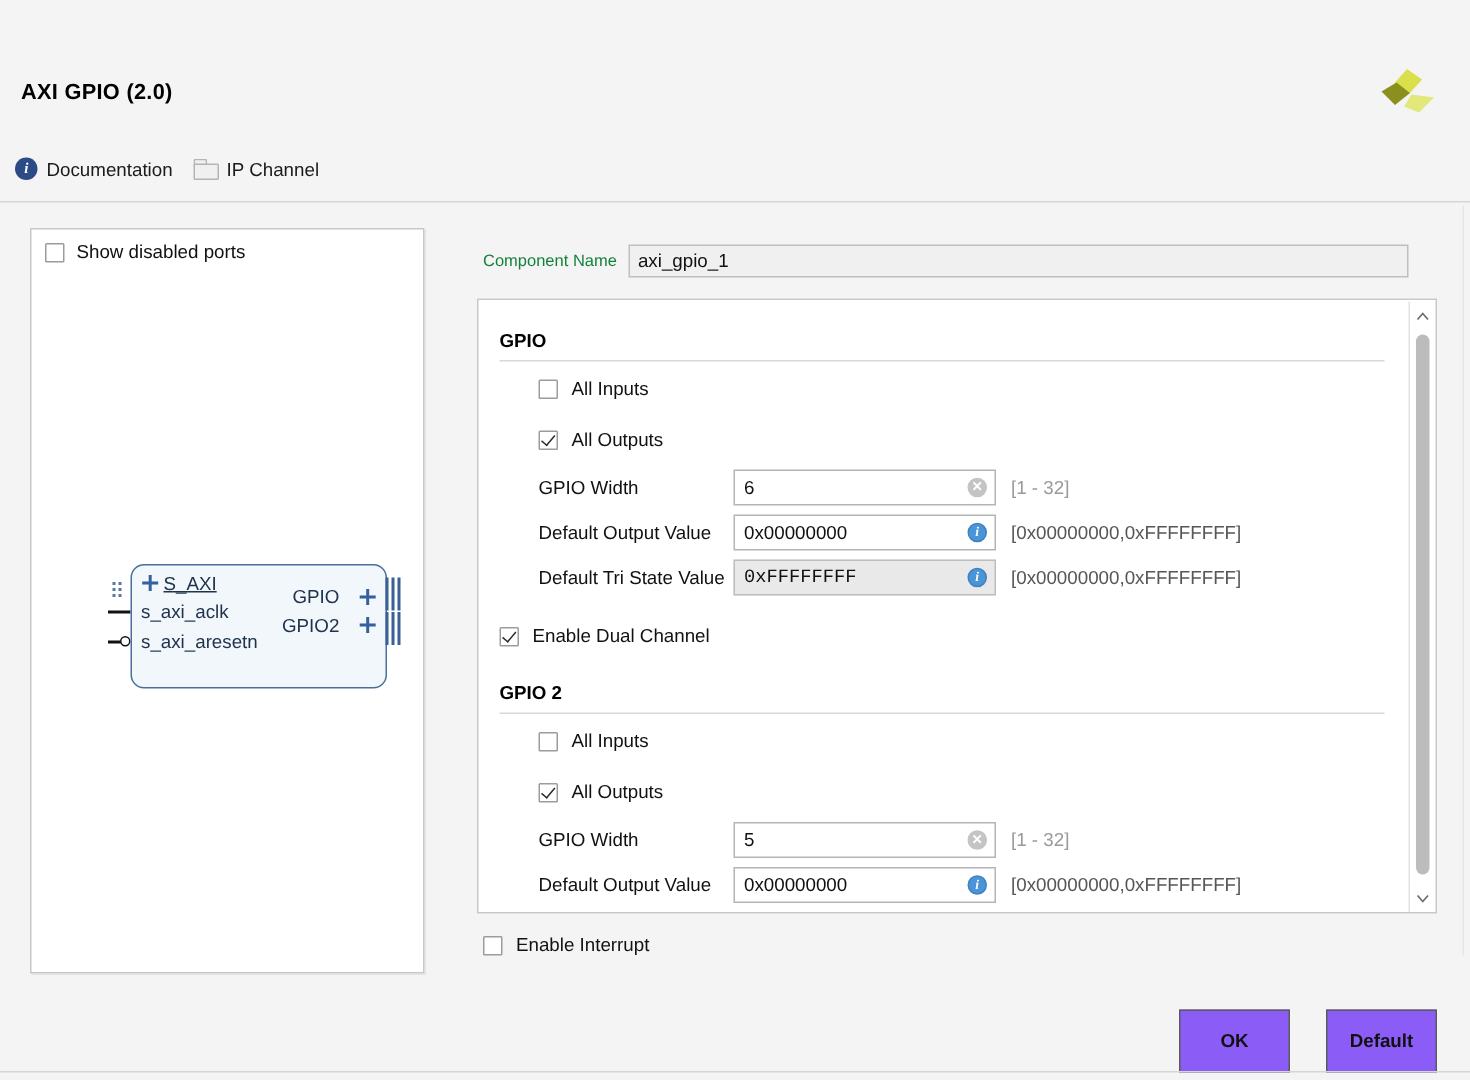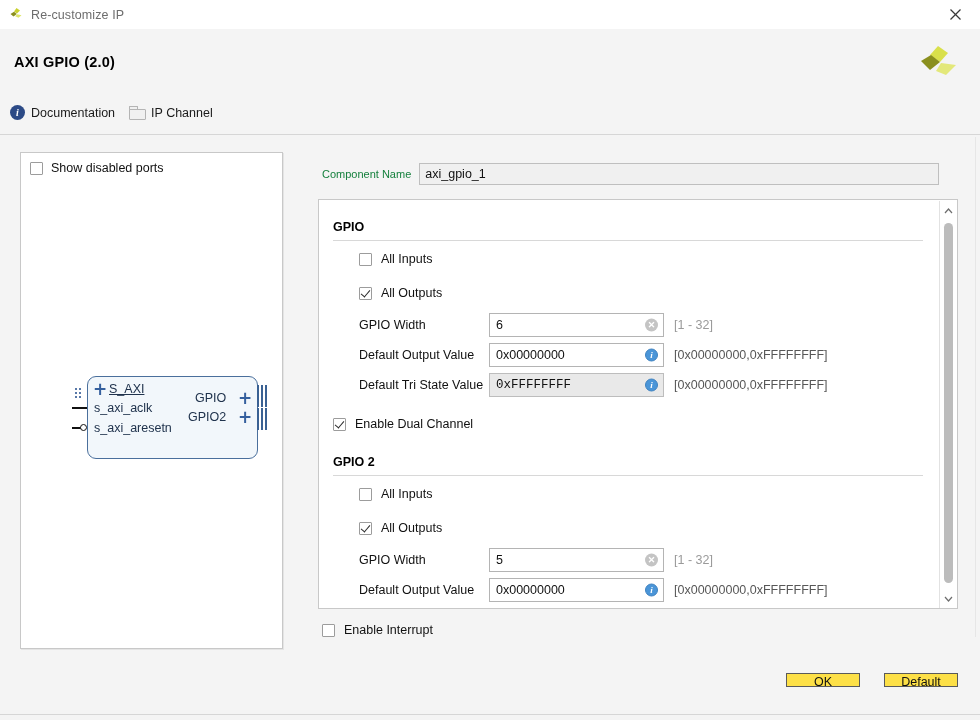--- a/index.html
+++ b/index.html
@@ -400,63 +400,48 @@
     gap: 9px;
   }
 
   .btnbar {
     position: absolute;
     right: 22px; top: 673px;
     display: flex;
     gap: 24px;
   }
   .btn {
-    width: 74px; height: 14px;
-    background: #fde047;
+    width: 74px; height: 42px;
+    background: #8b5cf6;
     border: 1px solid #5a5a5a;
     font-family: "Liberation Sans", sans-serif;
     font-size: 12.5px;
     color: #111;
     cursor: default;
+    font-weight: bold;
   }
   .bottom-rule {
     position: absolute;
     left: 0; top: 714px;
     width: 980px; height: 1px;
     background: #d6d6d6;
   }
   .outer-scroll-edge {
     position: absolute;
     right: 0; top: 137px;
     width: 4px; height: 500px;
     background: #f4f4f4;
     border-left: 1px solid #e6e6e6;
   }
 </style>
 </head>
 <body>
 
 <div class="dialog">
 
-  <div class="titlebar">
-    <div class="titlebar-icon">
-      <svg width="16" height="16" viewBox="0 0 16 16">
-        <polygon points="8.5,1 12,3.5 9,6.5 6,4.5" fill="#c9d12f"></polygon>
-        <polygon points="2.5,7 6,4.8 8.8,7 5.5,9.5" fill="#8a8f1e"></polygon>
-        <polygon points="9.3,7.2 13.5,8.2 10.5,10.8 7.2,9.3" fill="#dfe66a"></polygon>
-      </svg>
-    </div>
-    <span class="titlebar-text">Re-customize IP</span>
-    <div class="titlebar-close">
-      <svg width="13" height="13" viewBox="0 0 13 13">
-        <line x1="1.5" y1="1.5" x2="11.5" y2="11.5" stroke="#3a3a3a" stroke-width="1.2"></line>
-        <line x1="11.5" y1="1.5" x2="1.5" y2="11.5" stroke="#3a3a3a" stroke-width="1.2"></line>
-      </svg>
-    </div>
-  </div>
 
   <div class="header">
     <div class="ip-title">AXI GPIO (2.0)</div>
 
     <div class="xlogo">
       <svg width="42" height="40" viewBox="0 0 42 40">
         <polygon points="22,2 32,9 24,18 14,11" fill="#d9e04b"></polygon>
         <polygon points="5,17 15,11 24,18 14,26" fill="#8a8f1e"></polygon>
         <polygon points="25,19 40,21 30,31 20,27" fill="#e3e87a"></polygon>
       </svg>

